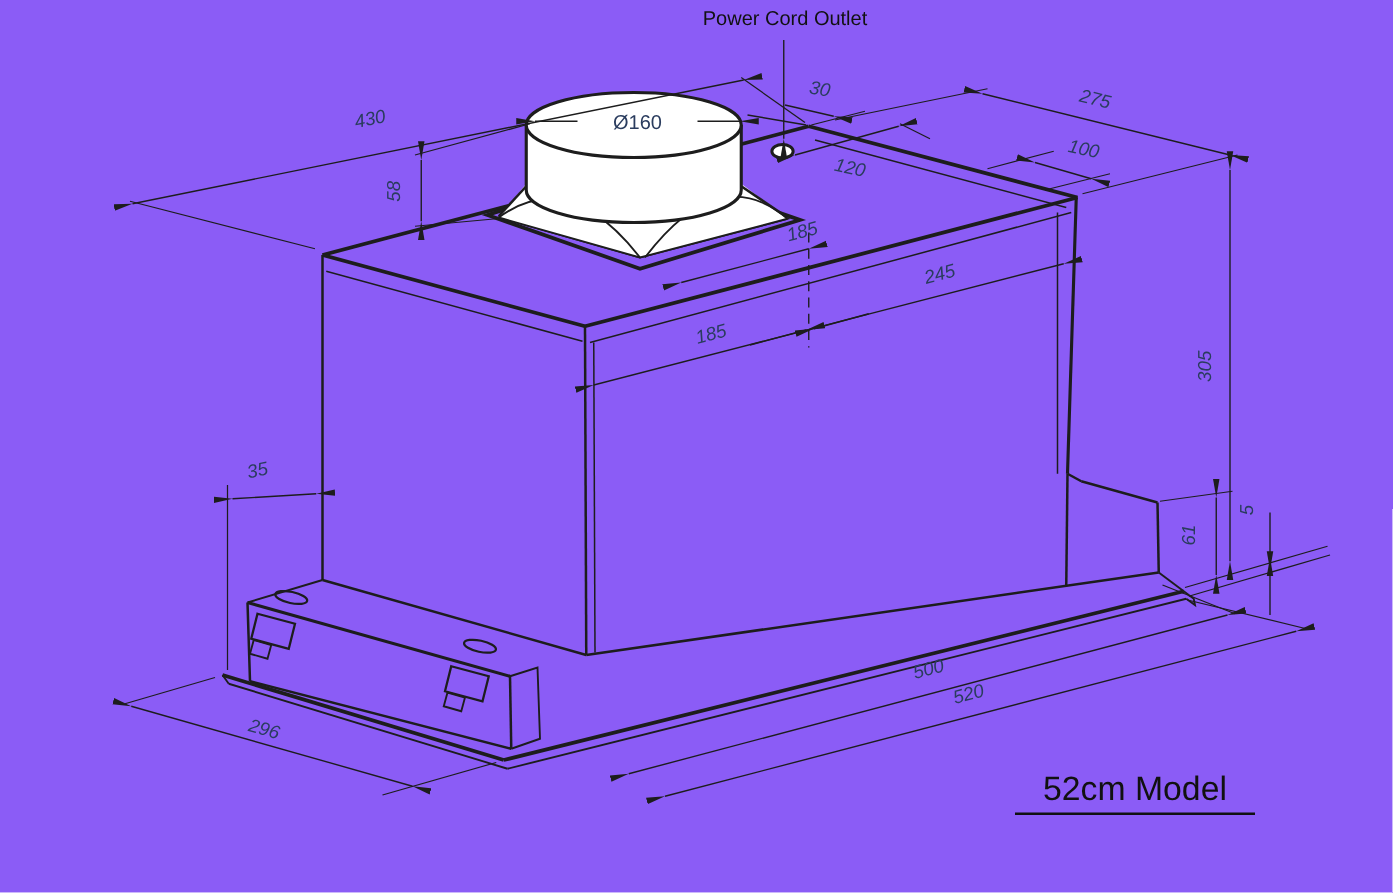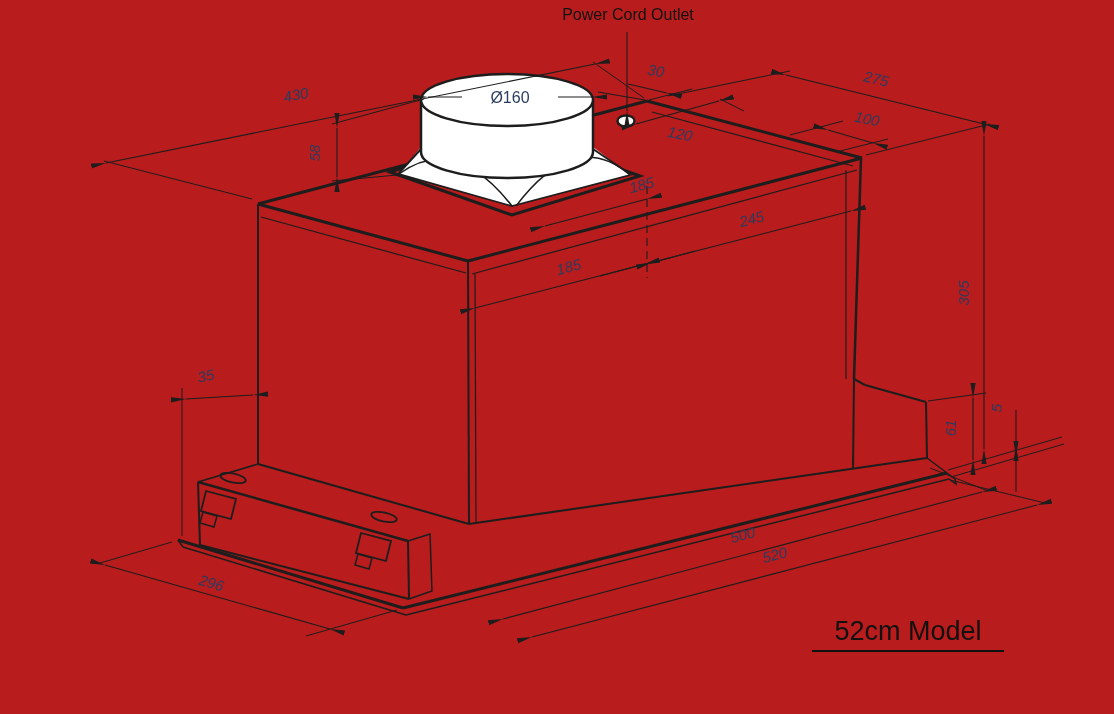--- a/index.html
+++ b/index.html
@@ -1,16 +1,16 @@
 <!DOCTYPE html>
 <html><head>
 <meta charset="utf-8">
 <style>
   html,body{margin:0;padding:0;background:#ffffff;}
-  .page{width:1114px;height:714px;background:#b91c1c;position:relative;overflow:hidden;}
+  .page{width:1114px;height:714px;background:#8b5cf6;position:relative;overflow:hidden;}
   svg{display:block;}
   .ln{stroke:#1d1d1d;fill:none;}
   .w3{stroke-width:3;}
   .w25{stroke-width:2.5;}
   .w2{stroke-width:2;}
   .w15{stroke-width:1.5;}
   .w12{stroke-width:1.2;}
   .ext{stroke:#1d1d1d;stroke-width:1;fill:none;}
   .dimline{stroke:#1d1d1d;stroke-width:1.1;fill:none;}
   .dashed{stroke:#1d1d1d;stroke-width:1.1;stroke-dasharray:8 5;fill:none;}

